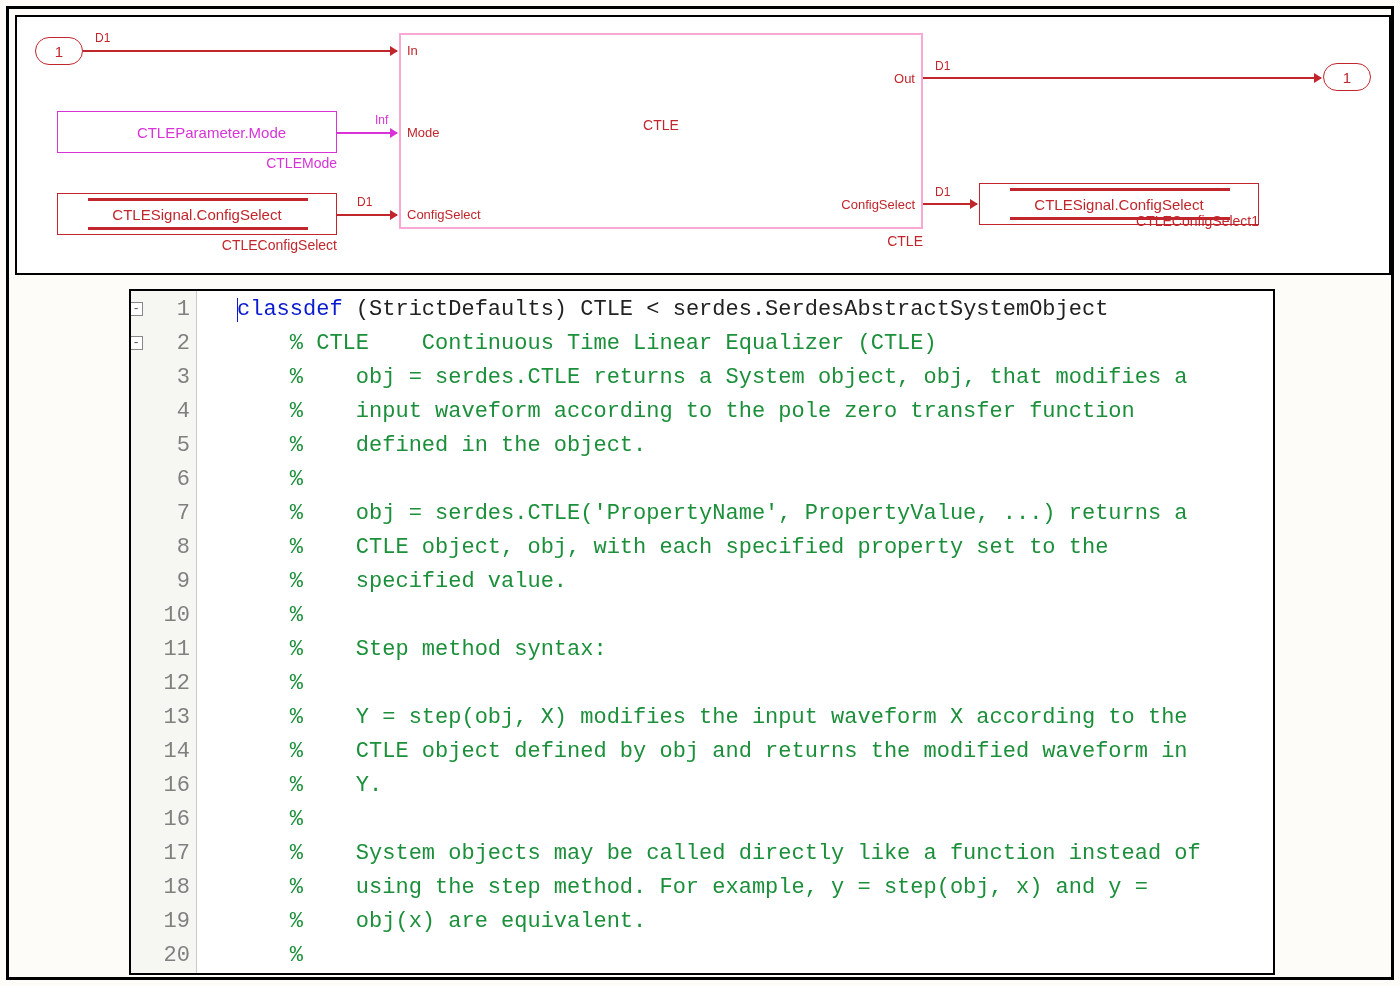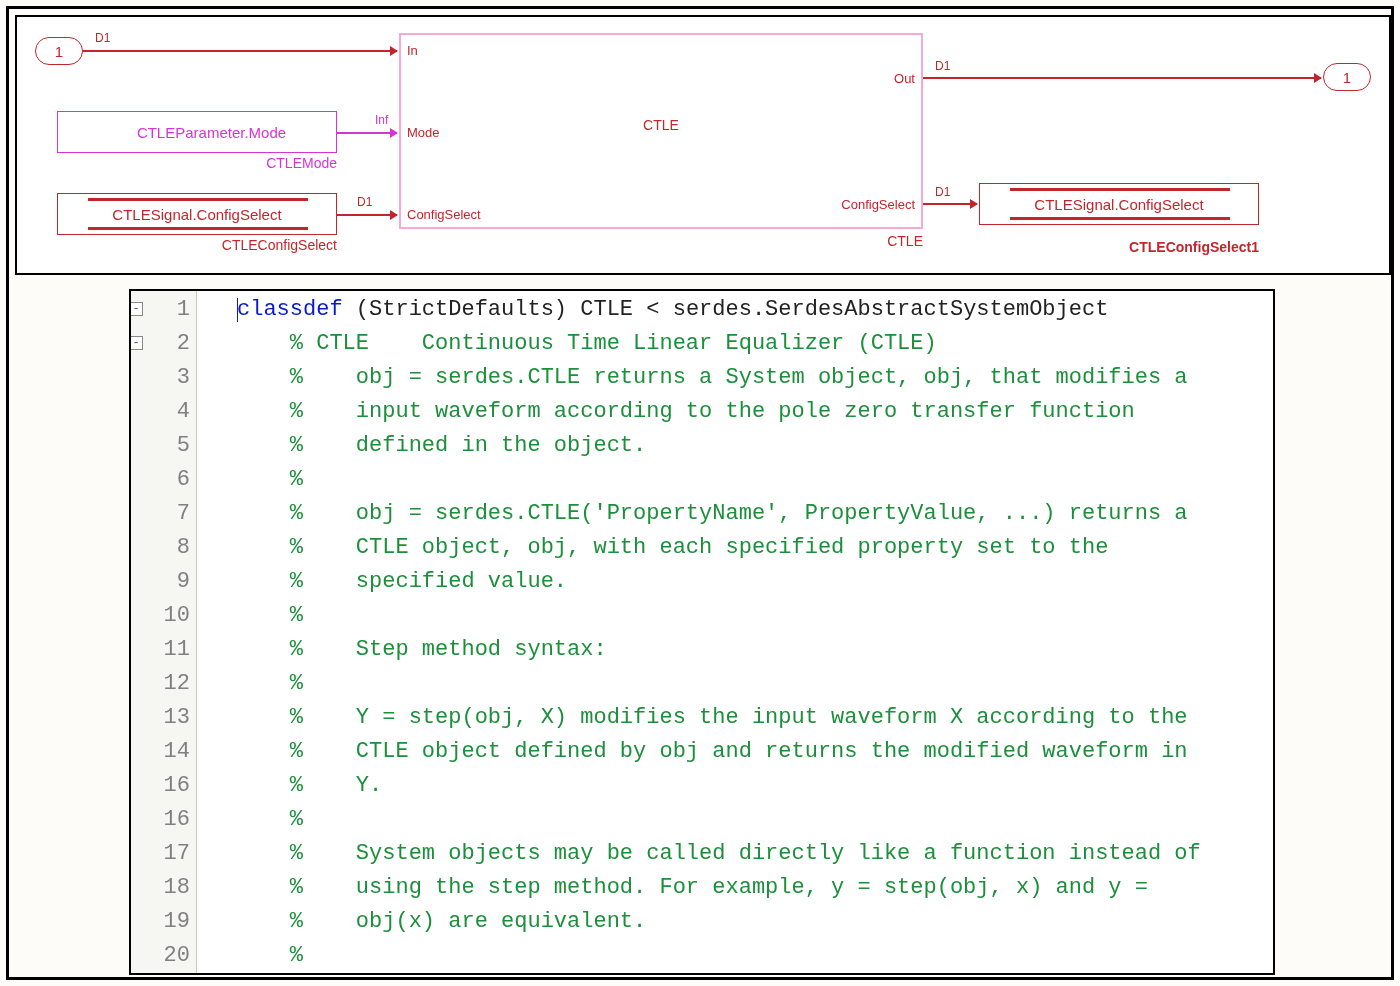--- a/index.html
+++ b/index.html
@@ -196,21 +196,21 @@
       <div class="sig-lbl" style="left:918px; top:42px;">D1</div>
       <div class="sim-abs port-pill out" style="left:1306px; top:46px;">
         <span class="red-text">1</span>
       </div>
 
       <div class="hline arrow-r" style="left:906px; top:186px; width:54px;"></div>
       <div class="sig-lbl" style="left:918px; top:168px;">D1</div>
       <div class="sim-abs const-block dswrite" style="left:962px; top:166px;">
         <span class="red-text">CTLESignal.ConfigSelect</span>
       </div>
-      <div class="sim-abs block-label" style="left:962px; top:222px; width:280px;font-weight:bold;">CTLEConfigSelect1</div>
+      <div class="sim-abs block-label" style="left:962px; top:196px; width:280px;">CTLEConfigSelect1</div>
 
     </div>
   </div>
 
   <div class="code-panel">
     <div class="gutter" id="gutter">
         <div class="gutter-line">1<div class="fold-box">-</div></div>
         <div class="gutter-line">2<div class="fold-box">-</div></div>
         <div class="gutter-line">3</div>
         <div class="gutter-line">4</div>

